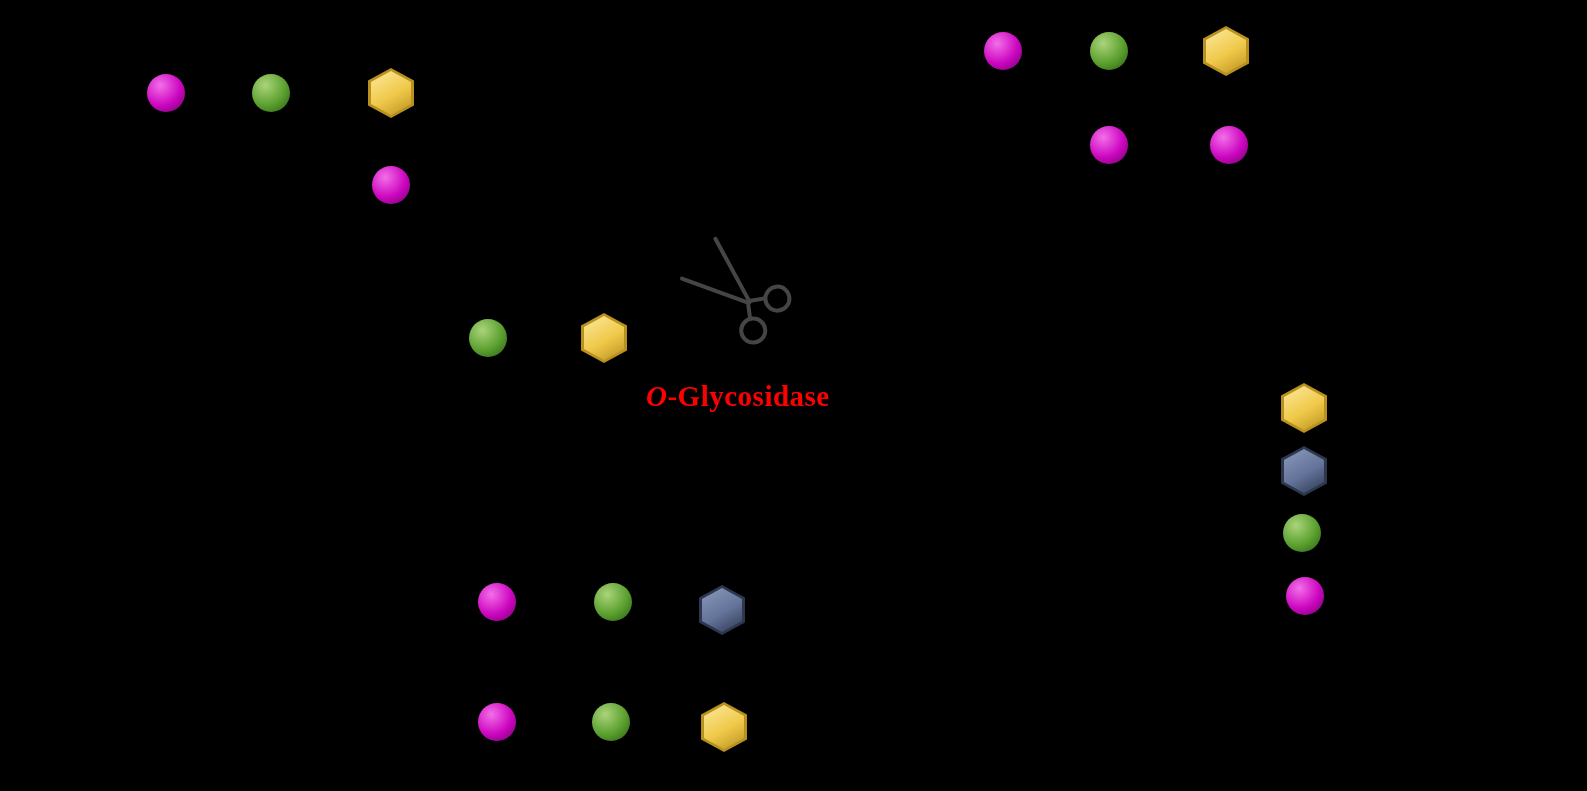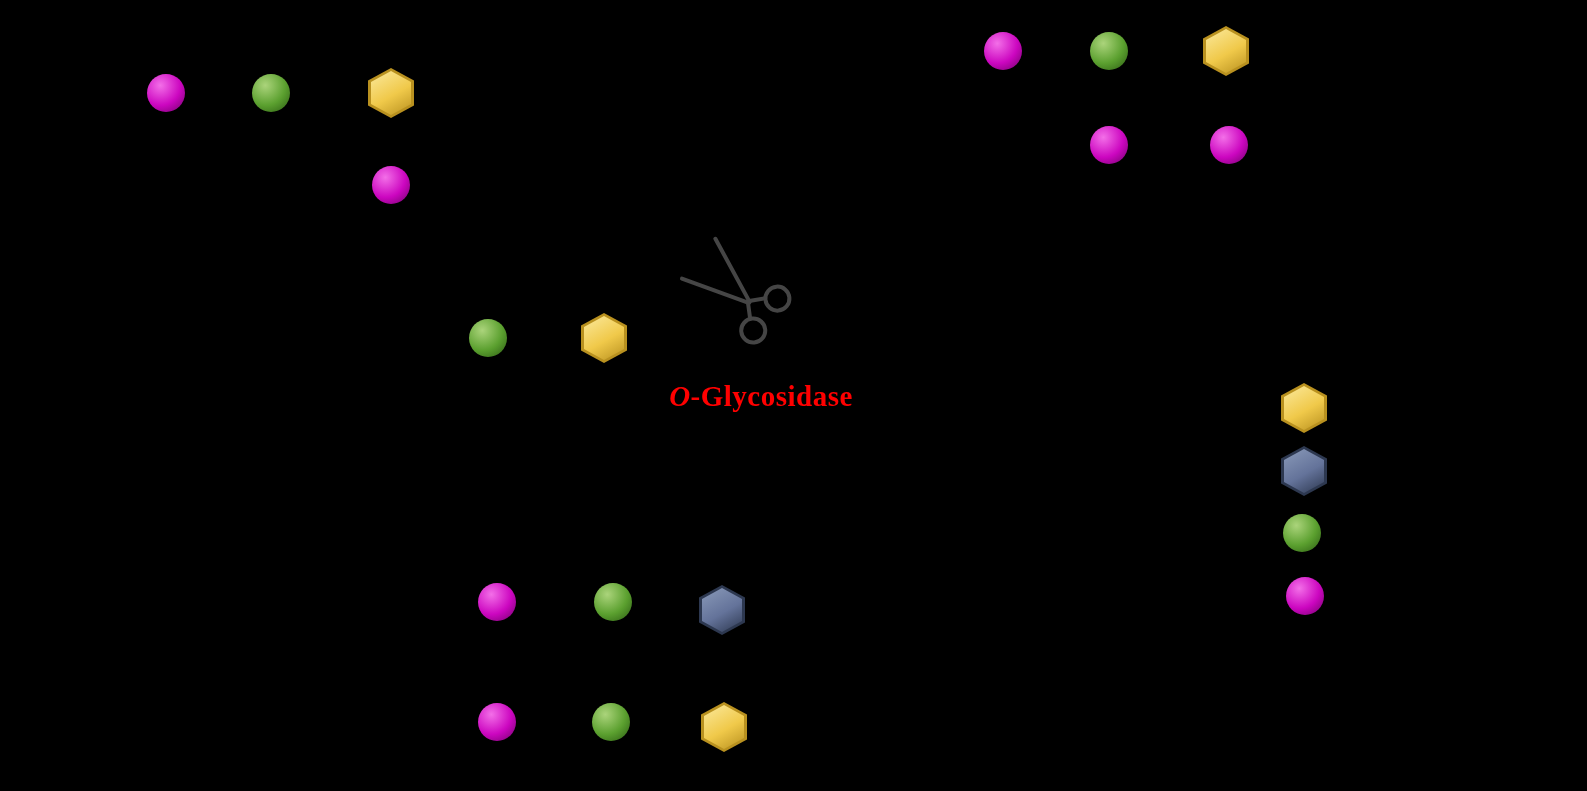--- a/index.html
+++ b/index.html
@@ -41,21 +41,20 @@
   .hexagon.blue .hex-inner {
     background: linear-gradient(150deg,
       var(--blue-light) 0%, var(--blue-base) 55%, var(--blue-dark) 100%);
   }
 
   .enzyme-label {
     position: absolute;
     left: 646px;
     top: 380px;
     width: 230px;
-    text-align: center;
     font-size: 29px;
     font-weight: bold;
     color: var(--enzyme-color, #ff0000);
     letter-spacing: 0.5px;
   }
   .enzyme-prefix { font-style: italic; }
 
   .scissors {
     position: absolute;
     left: 678px;

